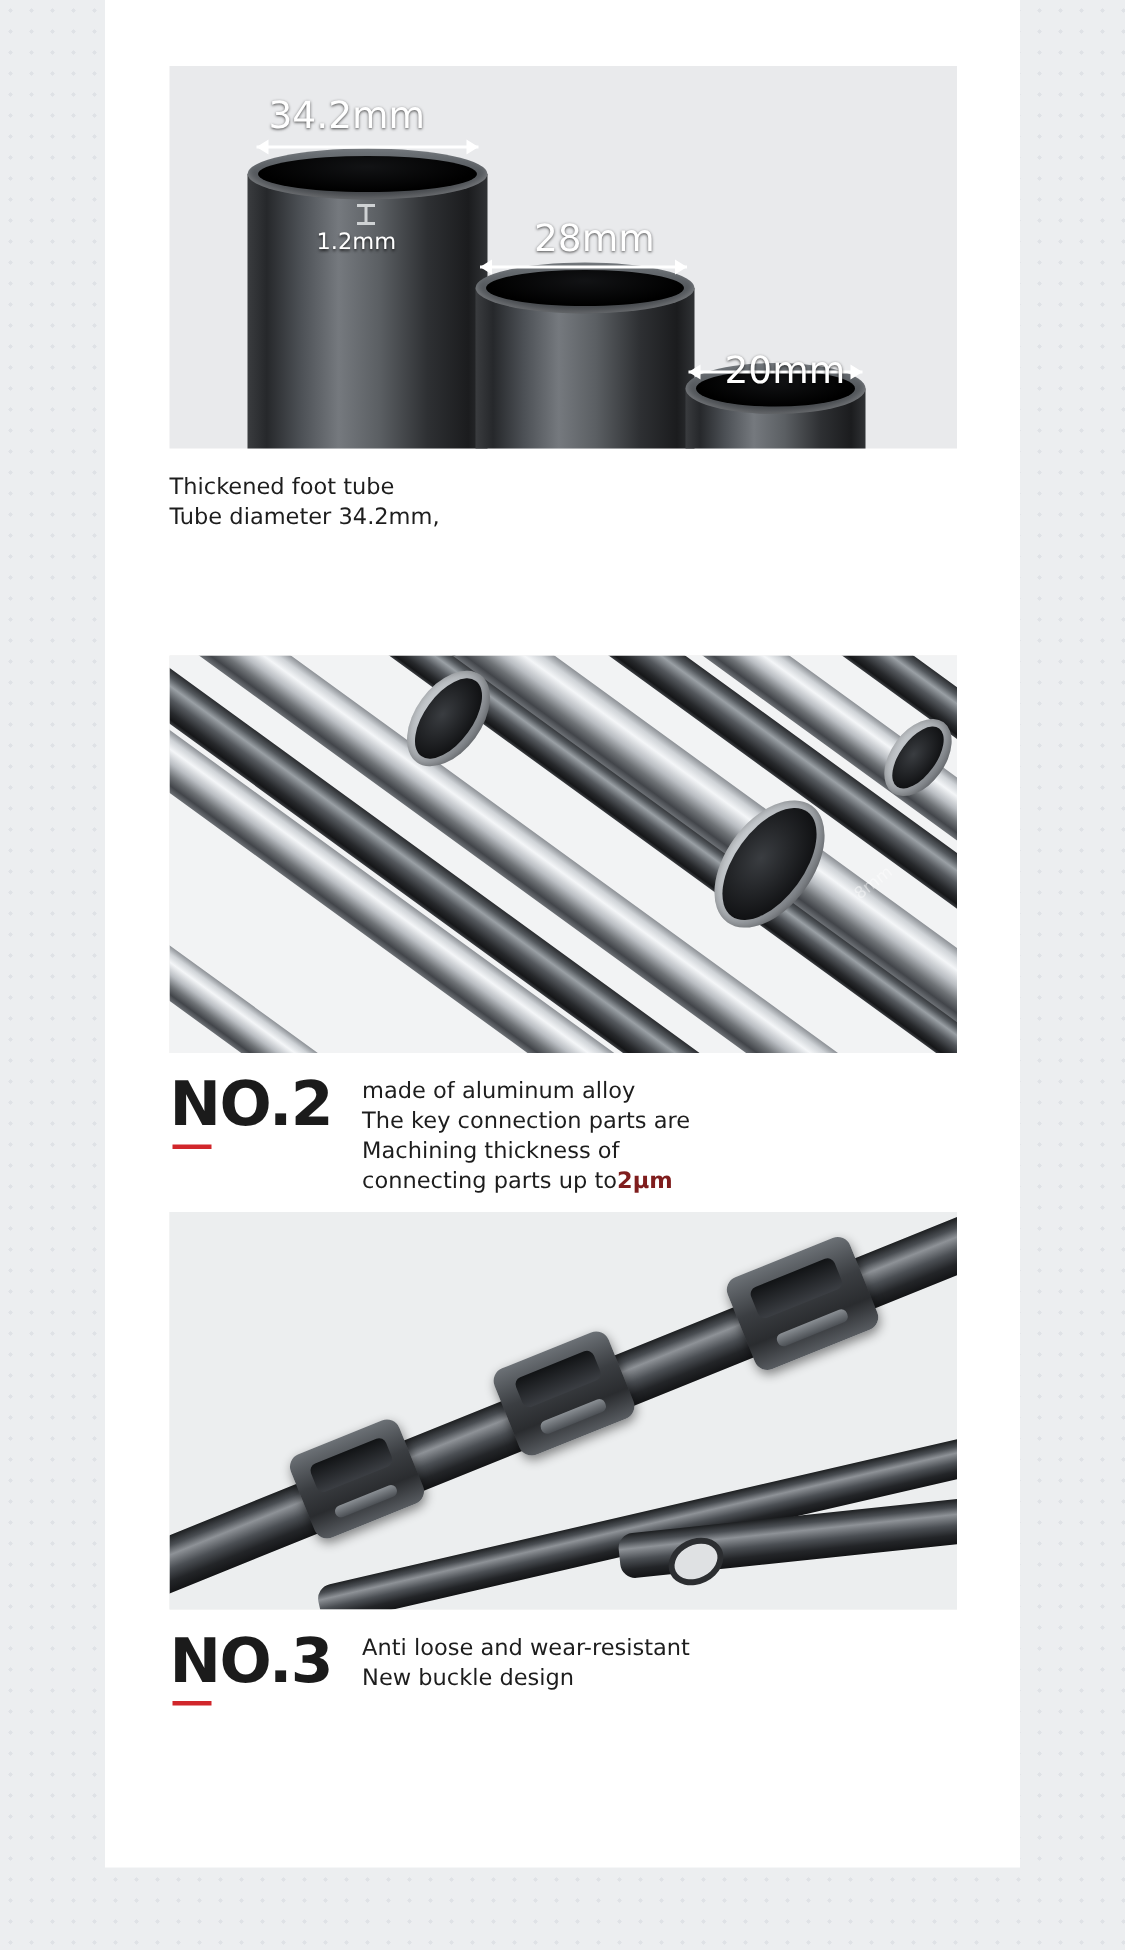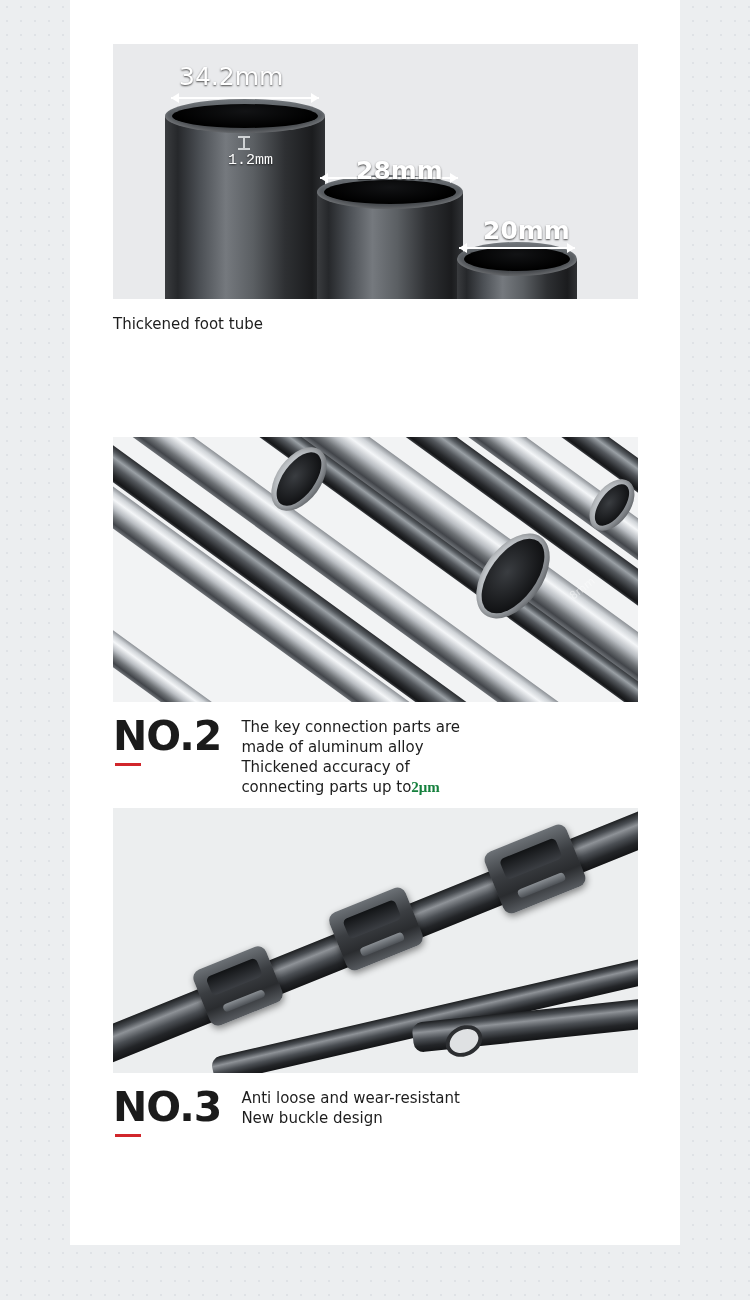--- a/index.html
+++ b/index.html
@@ -74,21 +74,21 @@
     height: 3px;
     background: #d1262b;
   }
   .caption-text {
     font-family: "DejaVu Sans", sans-serif;
     font-size: 15px;
     color: #1d1d1d;
     line-height: 1.33;
     padding-top: 2px;
   }
-  .caption-text .hl { color: #15803d; font-weight: bold; font-family: Liberation Serif, serif; }
+  .caption-text .hl { color: #7f1d1d; font-weight: bold; }
 
   
   .tube {
     position: absolute;
     border-radius: 3px;
   }
   .tube .body {
     position: absolute;
     left: 0; right: 0; top: 0; bottom: 0;
     background: linear-gradient(to right,
@@ -240,42 +240,43 @@
     <div class="photo" style="height:255px;">
 
       <div class="tube" style="left:52px; top:72px; width:160px; height:200px;">
         <div class="body"></div>
         <div class="rim"></div>
         <div class="bore"></div>
       </div>
       <div class="dim-line" style="left:58px; top:53px; width:148px;"></div>
       <div class="dim-text" style="left:66px; top:18px;">34.2mm</div>
       <div class="wall-mark" style="left:130px; top:92px;"></div>
-      <div class="dim-text small" style="left:115px; top:108px;font-family:Liberation Mono, monospace;">1.2mm</div>
+      <div class="dim-text small" style="left:98px; top:108px;">1.2mm</div>
 
       <div class="tube" style="left:204px; top:148px; width:146px; height:125px;">
         <div class="body"></div>
         <div class="rim"></div>
         <div class="bore"></div>
       </div>
       <div class="dim-line" style="left:207px; top:133px; width:138px;"></div>
-      <div class="dim-text" style="left:243px; top:112px;font-weight:bold;">28mm</div>
+      <div class="dim-text" style="left:243px; top:100px;">28mm</div>
 
       <div class="tube" style="left:344px; top:215px; width:120px; height:60px;">
         <div class="body"></div>
         <div class="rim"></div>
         <div class="bore"></div>
       </div>
       <div class="dim-line" style="left:346px; top:203px; width:116px;"></div>
-      <div class="dim-text" style="left:370px; top:172px;font-weight:bold;">20mm</div>
+      <div class="dim-text" style="left:370px; top:188px;">20mm</div>
     </div>
 
     <div class="caption-row">
       <div class="caption-text">
         <div>Thickened foot tube</div>
+        <div>Tube diameter 34.2mm,</div>
       </div>
     </div>
   </div>
 
   <div class="block" style="top:437px;">
     <div class="photo" style="height:265px;">
       <div class="bundle">
         <div class="rod light" style="left:-60px; top:10px;  width:560px; height:34px; transform: rotate(36deg);"></div>
         <div class="rod dark" style="left:-30px; top:-10px; width:560px; height:30px; transform: rotate(36deg);"></div>
         <div class="rod light" style="left:20px;  top:-40px; width:560px; height:36px; transform: rotate(36deg);"></div>
@@ -299,23 +300,23 @@
         <div class="watermark" style="left:455px; top:145px;">8mm</div>
       </div>
     </div>
 
     <div class="caption-row">
       <div class="no-label">
         <span>NO.2</span>
         <span class="no-underline"></span>
       </div>
       <div class="caption-text">
+        <div>made of aluminum alloy</div>
         <div>The key connection parts are</div>
-        <div>made of aluminum alloy</div>
-        <div>Thickened accuracy of</div>
+        <div>Machining thickness of</div>
         <div><span>connecting parts up to</span><span class="hl">2μm</span></div>
       </div>
     </div>
   </div>
 
   <div class="block" style="top:808px;">
     <div class="photo" style="height:265px;">
       <div class="scene3">
         <div class="pole" style="left:-20px; top:225px; width:620px; height:36px; transform: rotate(-22deg);"></div>
         <div class="pole" style="left:100px; top:250px; width:560px; height:26px; transform: rotate(-13deg);"></div>

